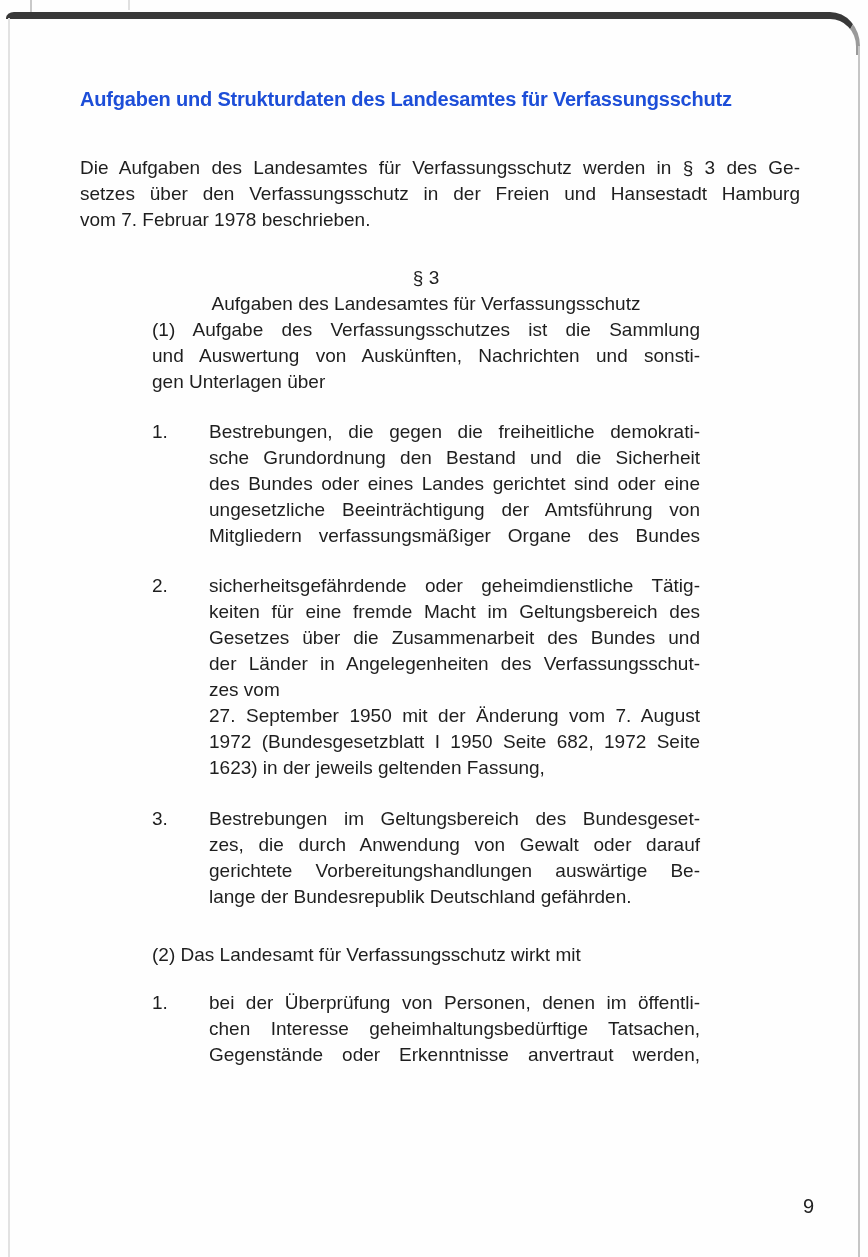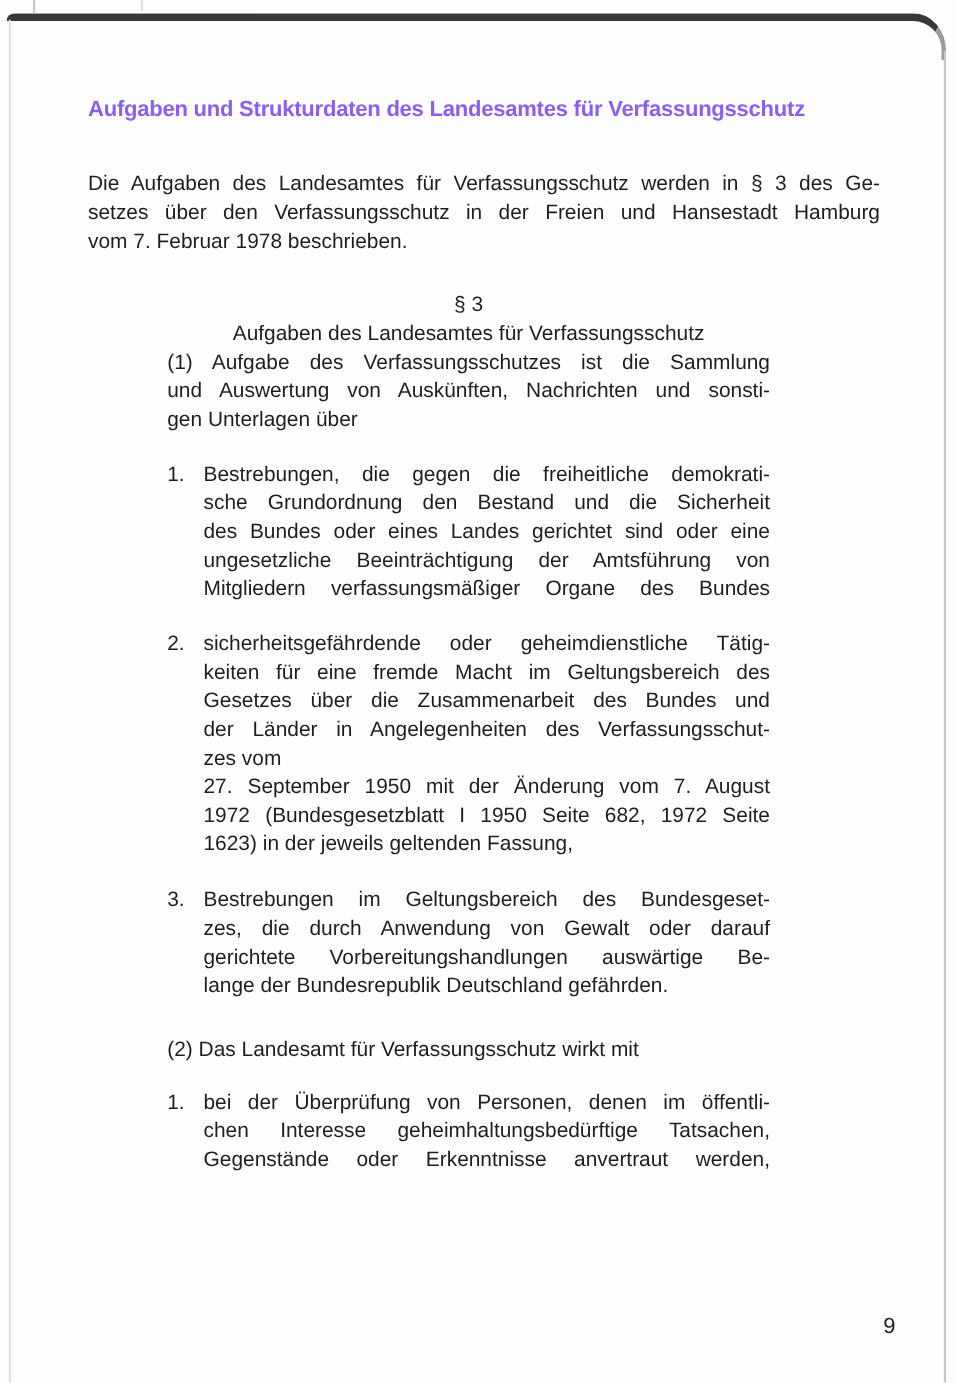--- a/index.html
+++ b/index.html
@@ -45,39 +45,39 @@
     left: 80px; top: 0;
     width: 720px;
     font-size: 19px;
     line-height: 26px;
   }
   .doc-title {
     margin-top: 86px;
     font-size: 20px;
     font-weight: bold;
     letter-spacing: -0.2px;
-    color: #8b5cf6;
+    color: #1d4ed8;
   }
   .intro { margin-top: 43px; }
 
   .sect { margin-left: 72px; width: 548px; text-align: center; margin-top: 32px; }
   .sect-line { display: block; }
 
   .indent { margin-left: 72px; width: 548px; }
   .para1 { }
   .para2 { margin-top: 32px; }
 
   .olist { margin-left: 72px; width: 548px; }
   .oitem { display: flex; }
   .oitem-1 { margin-top: 24px; }
   .oitem-2 { margin-top: 24px; }
   .oitem-3 { margin-top: 25px; }
   .oitem-4 { margin-top: 22px; }
   .marker { width: 33px; flex: none; }
-  .itext { flex: 1; min-width: 0; }
+  .itext { flex: 1; min-width: 0; margin-left: 24px; }
 
   .tline { text-align: justify; text-justify: inter-word; }
   .tline.just { text-align-last: justify; }
   .tline.rag  { text-align-last: left; }
 
   .pagenum {
     position: absolute;
     top: 1193px;
     right: 54px;
     font-size: 20px;

